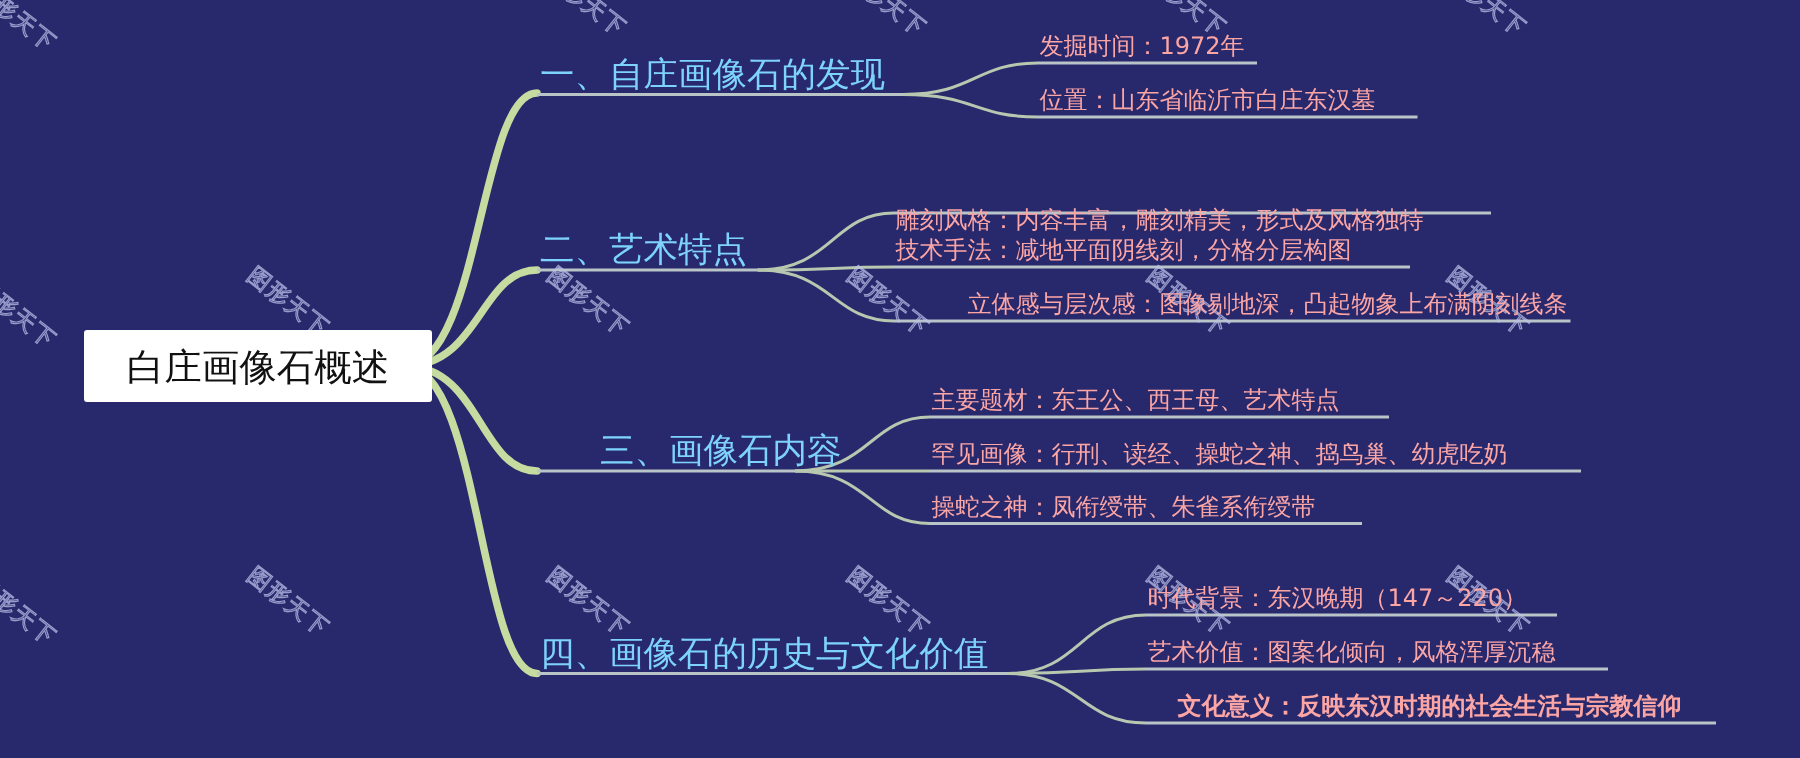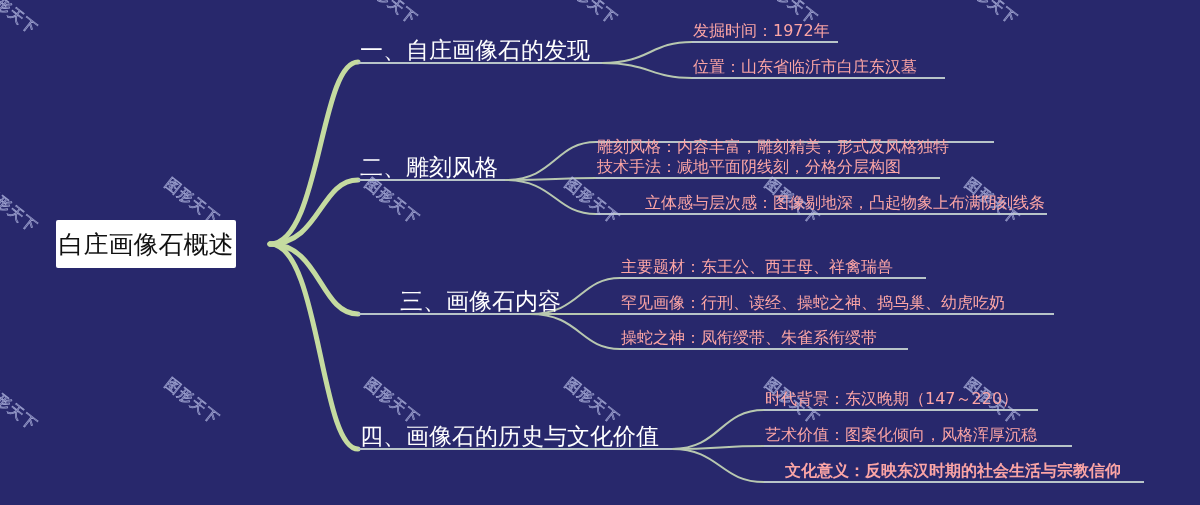--- a/index.html
+++ b/index.html
@@ -10,27 +10,27 @@
     position:relative;
   }
   #canvas { position:absolute; left:0; top:0; width:1200px; height:505px; }
   .wm {
     position:absolute; font-size:15px; color:transparent;
     -webkit-text-stroke:0.8px rgba(190,195,235,0.75);
     transform:rotate(38deg); white-space:nowrap; pointer-events:none;
     letter-spacing:1px;
   }
   .root {
-    position:absolute; left:56px; top:220px; width:180px; height:48px;
+    position:absolute; left:56px; top:220px; width:232px; height:48px;
     background:#ffffff; border-radius:2px;
     display:flex; align-items:center; justify-content:center;
     font-size:25px; color:#111;
   }
   .branch {
-    position:absolute; color:#ffffff; font-size:23px; white-space:nowrap;
+    position:absolute; color:#7dd3fc; font-size:23px; white-space:nowrap;
     line-height:28px;
   }
   .leaf {
     position:absolute; color:#fca5a5; font-size:16px; white-space:nowrap;
     line-height:20px;
   }
 </style>
 </head>
 <body>
 
@@ -99,26 +99,26 @@
 <div class="wm" style="left:960px;top:392px;">图形天下</div>
 
 <div class="root">
   <span>白庄画像石概述</span>
 </div>
 
 <div class="branch" style="left:360px;top:36px;">一、自庄画像石的发现</div>
 <div class="leaf" style="left:693px;top:21px;">发掘时间：1972年</div>
 <div class="leaf" style="left:693px;top:57px;">位置：山东省临沂市白庄东汉墓</div>
 
-<div class="branch" style="left:360px;top:153px;">二、雕刻风格</div>
+<div class="branch" style="left:360px;top:153px;">二、艺术特点</div>
 <div class="leaf" style="left:597px;top:121px;margin-top:16px;">雕刻风格：内容丰富，雕刻精美，形式及风格独特</div>
 <div class="leaf" style="left:597px;top:157px;">技术手法：减地平面阴线刻，分格分层构图</div>
 <div class="leaf" style="left:597px;top:193px;padding-left:48px;">立体感与层次感：图像剔地深，凸起物象上布满阴刻线条</div>
 
 <div class="branch" style="left:360px;top:287px;margin-left:40px;">三、画像石内容</div>
-<div class="leaf" style="left:621px;top:257px;">主要题材：东王公、西王母、祥禽瑞兽</div>
+<div class="leaf" style="left:621px;top:257px;">主要题材：东王公、西王母、艺术特点</div>
 <div class="leaf" style="left:621px;top:293px;">罕见画像：行刑、读经、操蛇之神、捣鸟巢、幼虎吃奶</div>
 <div class="leaf" style="left:621px;top:328px;">操蛇之神：凤衔绶带、朱雀系衔绶带</div>
 
 <div class="branch" style="left:360px;top:422px;">四、画像石的历史与文化价值</div>
 <div class="leaf" style="left:765px;top:389px;">时代背景：东汉晚期（147～220）</div>
 <div class="leaf" style="left:765px;top:425px;">艺术价值：图案化倾向，风格浑厚沉稳</div>
 <div class="leaf" style="left:785px;top:461px;font-weight:bold;">文化意义：反映东汉时期的社会生活与宗教信仰</div>
 
 </body></html>

